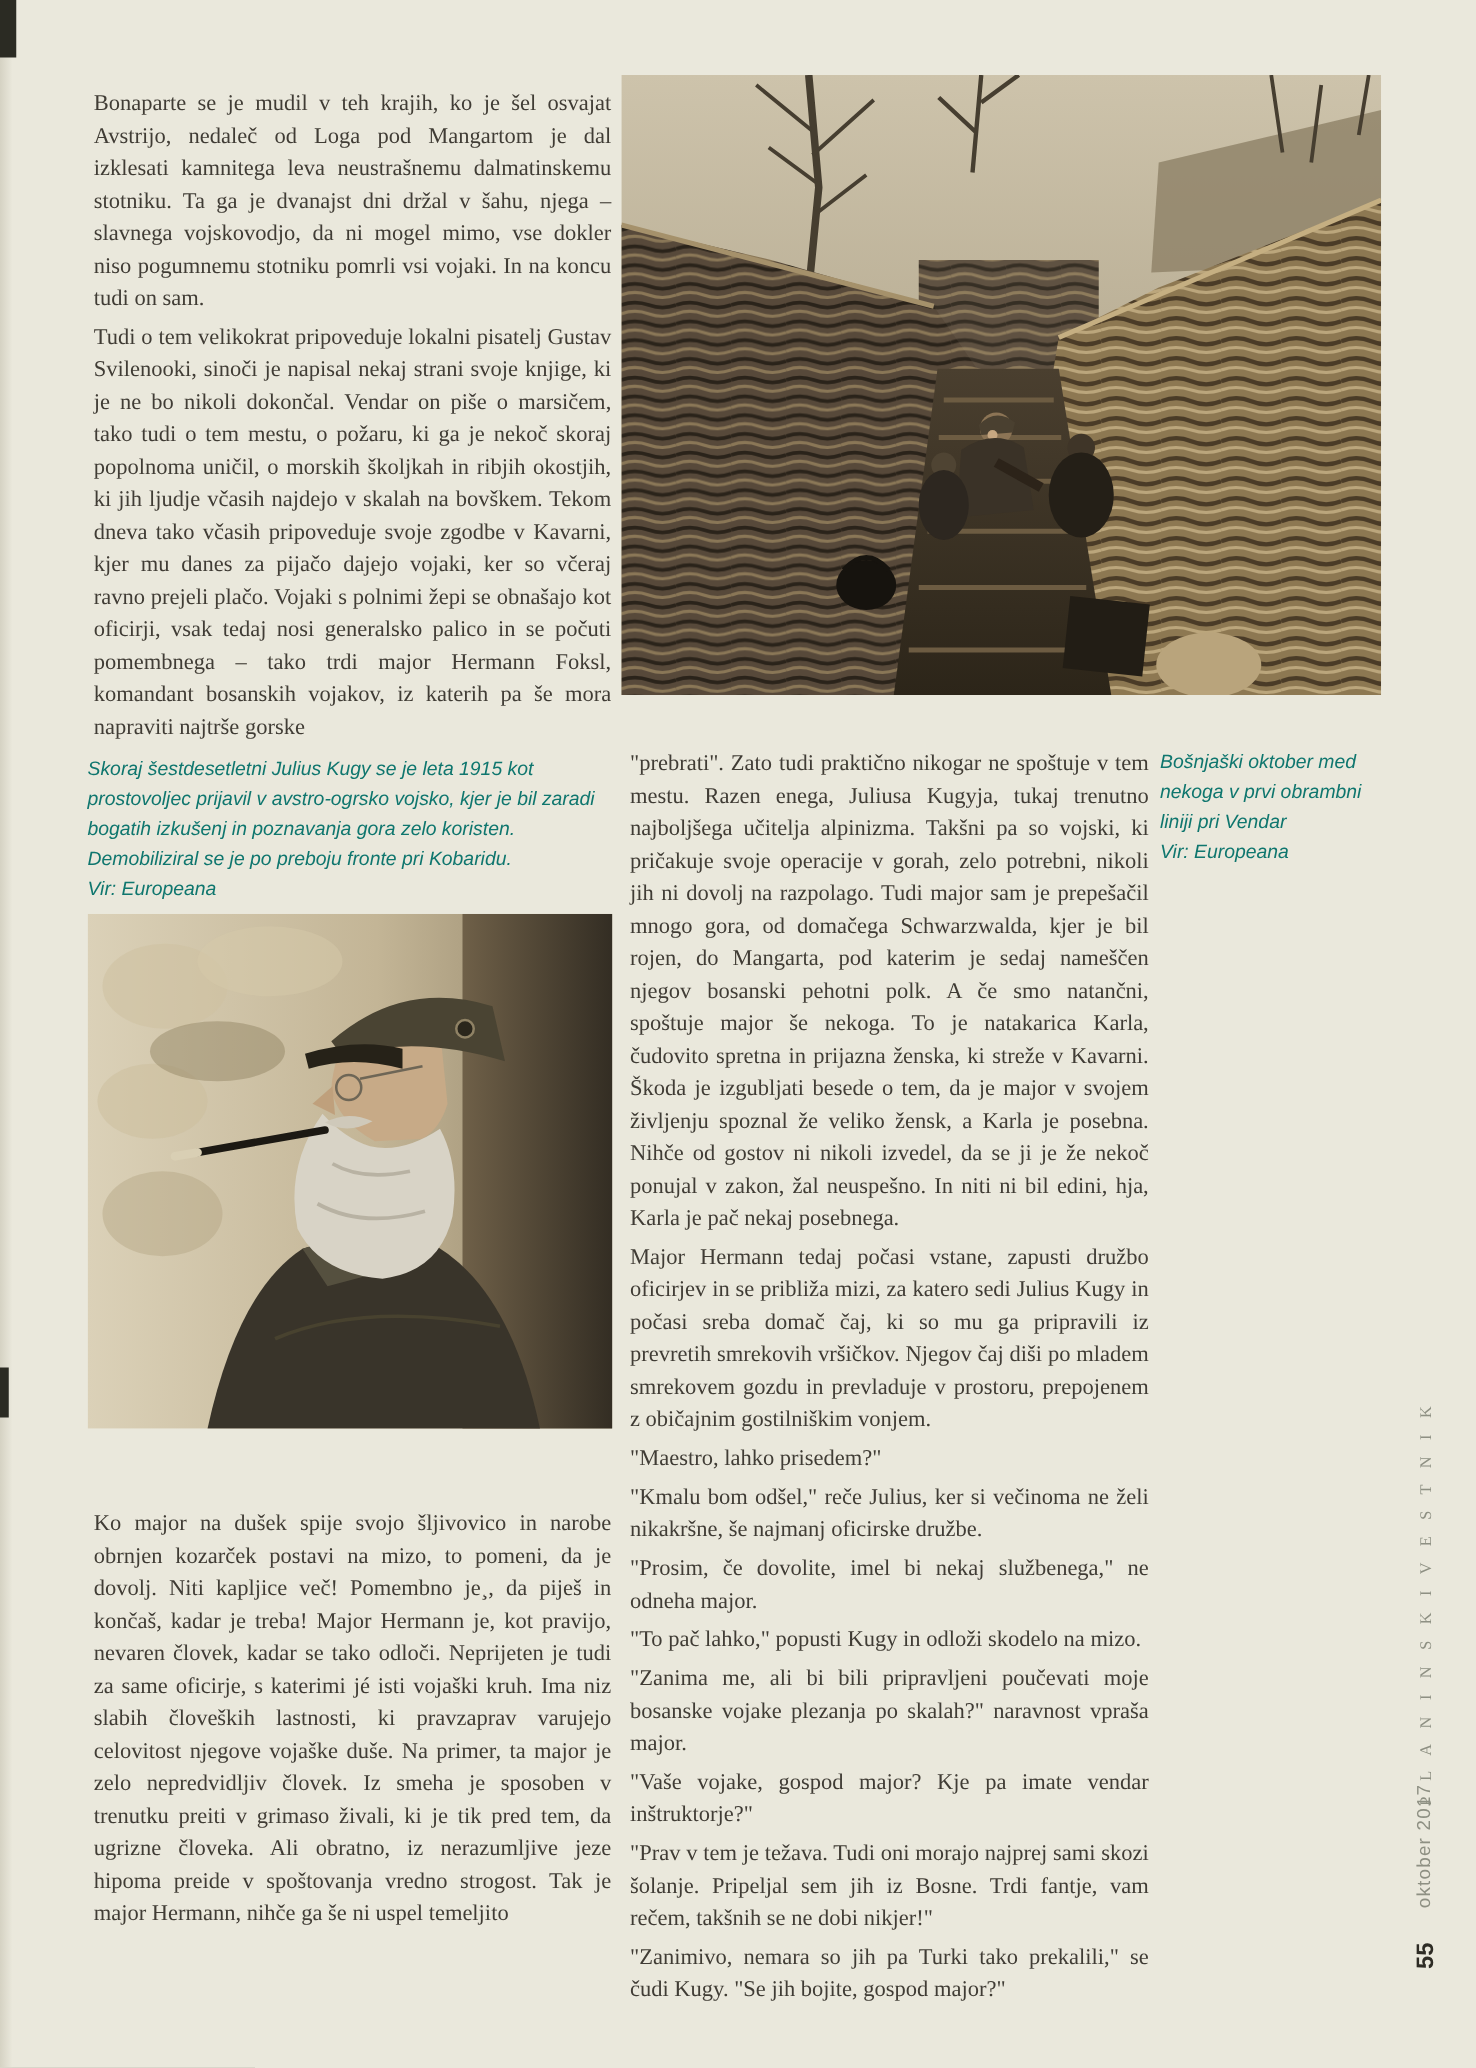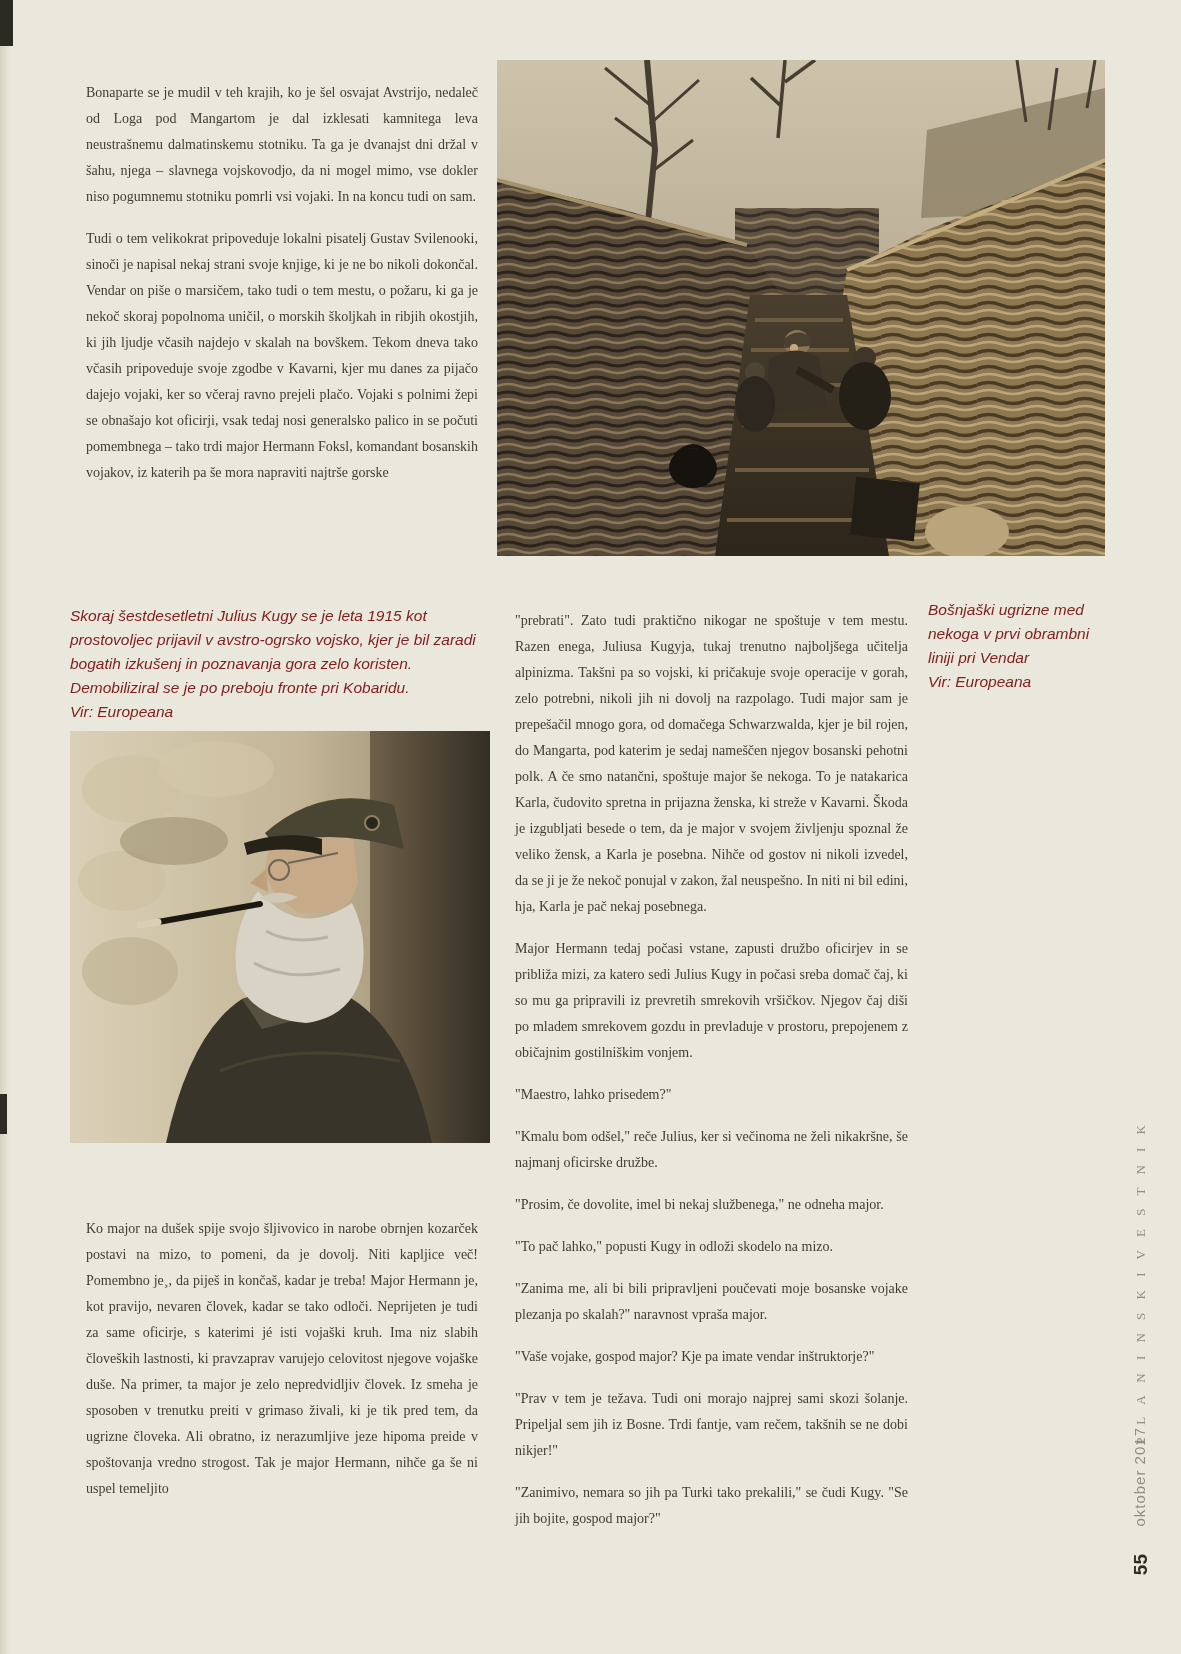--- a/index.html
+++ b/index.html
@@ -9,28 +9,28 @@
     font-family:"Liberation Serif", serif; color:#403c35;
   }
   
   .gutter { position:absolute; left:0; top:0; width:10px; height:100%;
     background:linear-gradient(90deg,#d5d2c3,#eae8dc); }
   .edge-mark-top { position:absolute; left:0; top:0; width:13px; height:46px; background:#2b2b23; }
   .edge-mark-mid { position:absolute; left:0; top:1094px; width:7px; height:40px; background:#2b2b23; }
 
   
   .body-text { position:absolute; }
-  .body-text p { margin:16px; font-size:14px; line-height:26px; text-align:justify; }
+  .body-text p { margin:5px; font-size:18px; line-height:26px; text-align:justify; }
   .col1  { left:70px;  top:64px;   width:424px; }
   .col1b { left:70px;  top:1200px; width:424px; }
   .col2  { left:499px; top:592px;  width:425px; }
 
   
   .caption { position:absolute; font-family:"Liberation Sans", sans-serif;
-    font-style:italic; font-size:15.5px; line-height:24px; color:#7f1d1d; }
+    font-style:italic; font-size:15.5px; line-height:24px; color:#0f766e; }
   .caption p { margin:0; }
   .caption-portrait { left:70px; top:604px; width:424px; }
   .caption-trench   { left:928px; top:598px; width:170px; }
   .caption .credit { margin-top:0;font-style:italic; }
 
   
   .photo { position:absolute; overflow:hidden; }
   .photo-trench   { left:497px; top:60px;  width:608px; height:496px; }
   .photo-portrait { left:70px;  top:731px; width:420px; height:412px; }
   .photo svg { display:block; width:100%; height:100%; }
@@ -125,21 +125,21 @@
       <ellipse cx="470" cy="472" rx="42" ry="26" fill="#b9a47c"></ellipse>
     </svg>
   </div>
 
   <div class="caption caption-portrait">
     <p>Skoraj šestdesetletni Julius Kugy se je leta 1915 kot prostovoljec prijavil v avstro-ogrsko vojsko, kjer je bil zaradi bogatih izkušenj in poznavanja gora zelo koristen. Demobiliziral se je po preboju fronte pri Kobaridu.</p>
     <p class="credit">Vir: Europeana</p>
   </div>
 
   <div class="caption caption-trench">
-    <p>Bošnjaški ugrizne med</p>
+    <p>Bošnjaški oktober med</p>
     <p>nekoga v prvi obrambni</p>
     <p>liniji pri Vendar</p>
     <p class="credit">Vir: Europeana</p>
   </div>
 
   <div class="body-text col2">
     <p>"prebrati". Zato tudi praktično nikogar ne spoštuje v tem mestu. Razen enega, Juliusa Kugyja, tukaj trenutno najboljšega učitelja alpinizma. Takšni pa so vojski, ki pričakuje svoje operacije v gorah, zelo potrebni, nikoli jih ni dovolj na razpolago. Tudi major sam je prepešačil mnogo gora, od domačega Schwarzwalda, kjer je bil rojen, do Mangarta, pod katerim je sedaj nameščen njegov bosanski pehotni polk. A če smo natančni, spoštuje major še nekoga. To je natakarica Karla, čudovito spretna in prijazna ženska, ki streže v Kavarni. Škoda je izgubljati besede o tem, da je major v svojem življenju spoznal že veliko žensk, a Karla je posebna. Nihče od gostov ni nikoli izvedel, da se ji je že nekoč ponujal v zakon, žal neuspešno. In niti ni bil edini, hja, Karla je pač nekaj posebnega.</p>
     <p>Major Hermann tedaj počasi vstane, zapusti družbo oficirjev in se približa mizi, za katero sedi Julius Kugy in počasi sreba domač čaj, ki so mu ga pripravili iz prevretih smrekovih vršičkov. Njegov čaj diši po mladem smrekovem gozdu in prevladuje v prostoru, prepojenem z običajnim gostilniškim vonjem.</p>
     <p>"Maestro, lahko prisedem?"</p>
     <p>"Kmalu bom odšel," reče Julius, ker si večinoma ne želi nikakršne, še najmanj oficirske družbe.</p>

